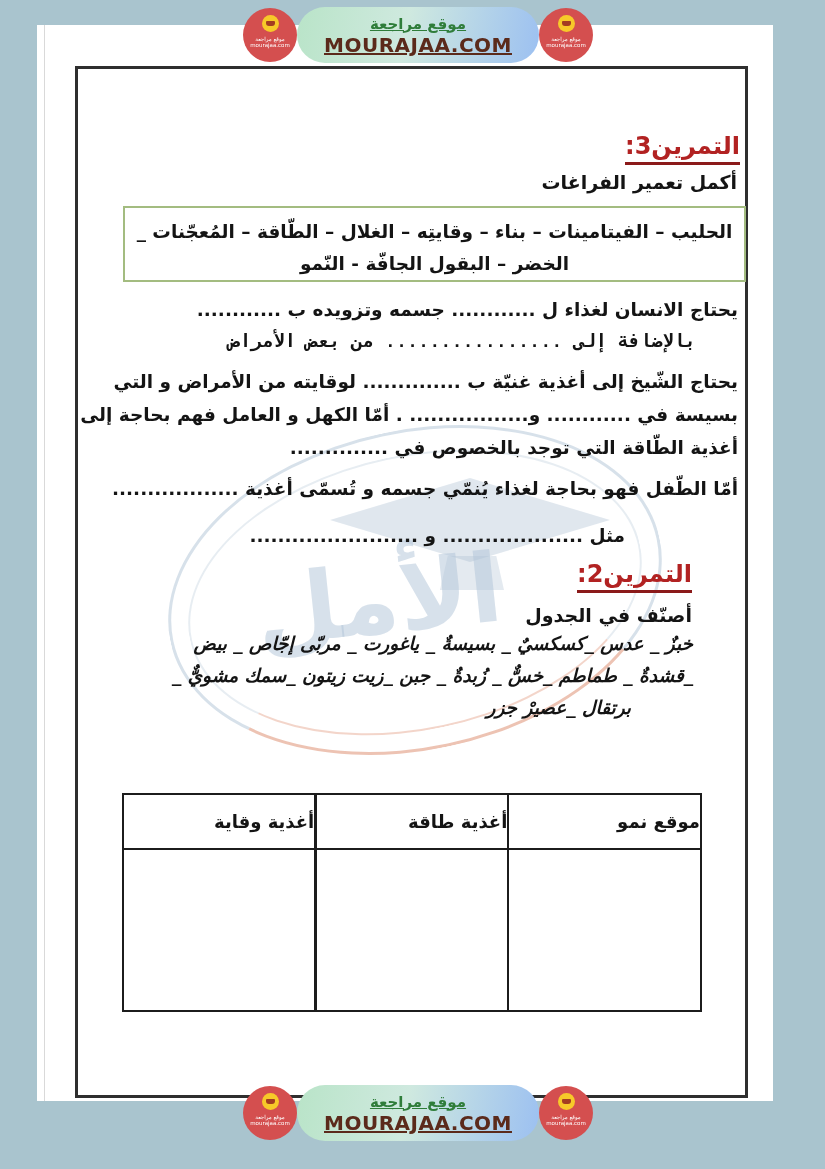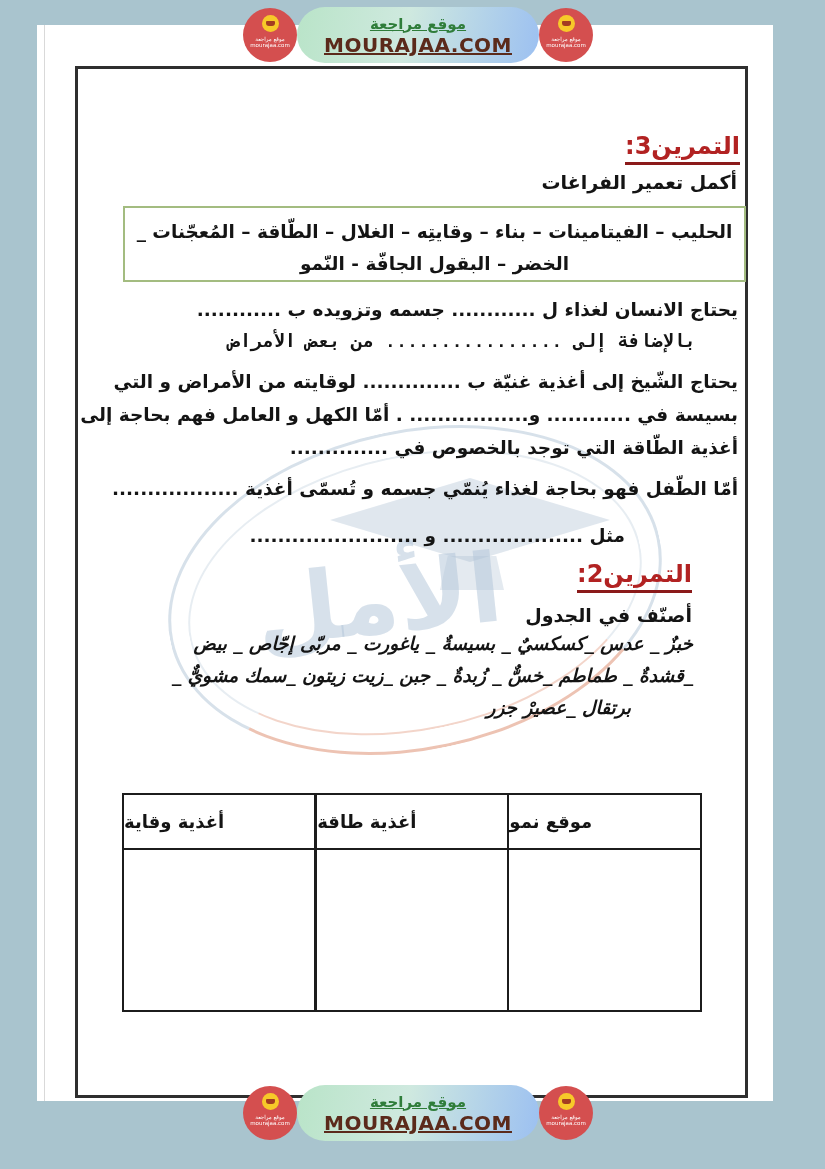--- a/index.html
+++ b/index.html
@@ -118,21 +118,21 @@
   .fooditems .l3 { padding-right:62px; }
 
   
   .foodtable {
     position:absolute; left:122px; top:793px; width:580px; z-index:5;
     border-collapse:collapse; direction:rtl;
   }
   .foodtable th, .foodtable td { border:2px solid #1c1c1c; }
   .foodtable th {
     height:55px; font-size:18px; font-weight:bold; color:#141414;
-    text-align:left; vertical-align:middle;
+    text-align:right; vertical-align:middle;
   }
   .foodtable th:nth-child(3), .foodtable td:nth-child(3) { border-right-width:3px; }
   .foodtable td { height:162px; width:193px; }
 </style>
 </head>
 <body>
 
 <div class="page">
 
   <div class="sheet"></div>

